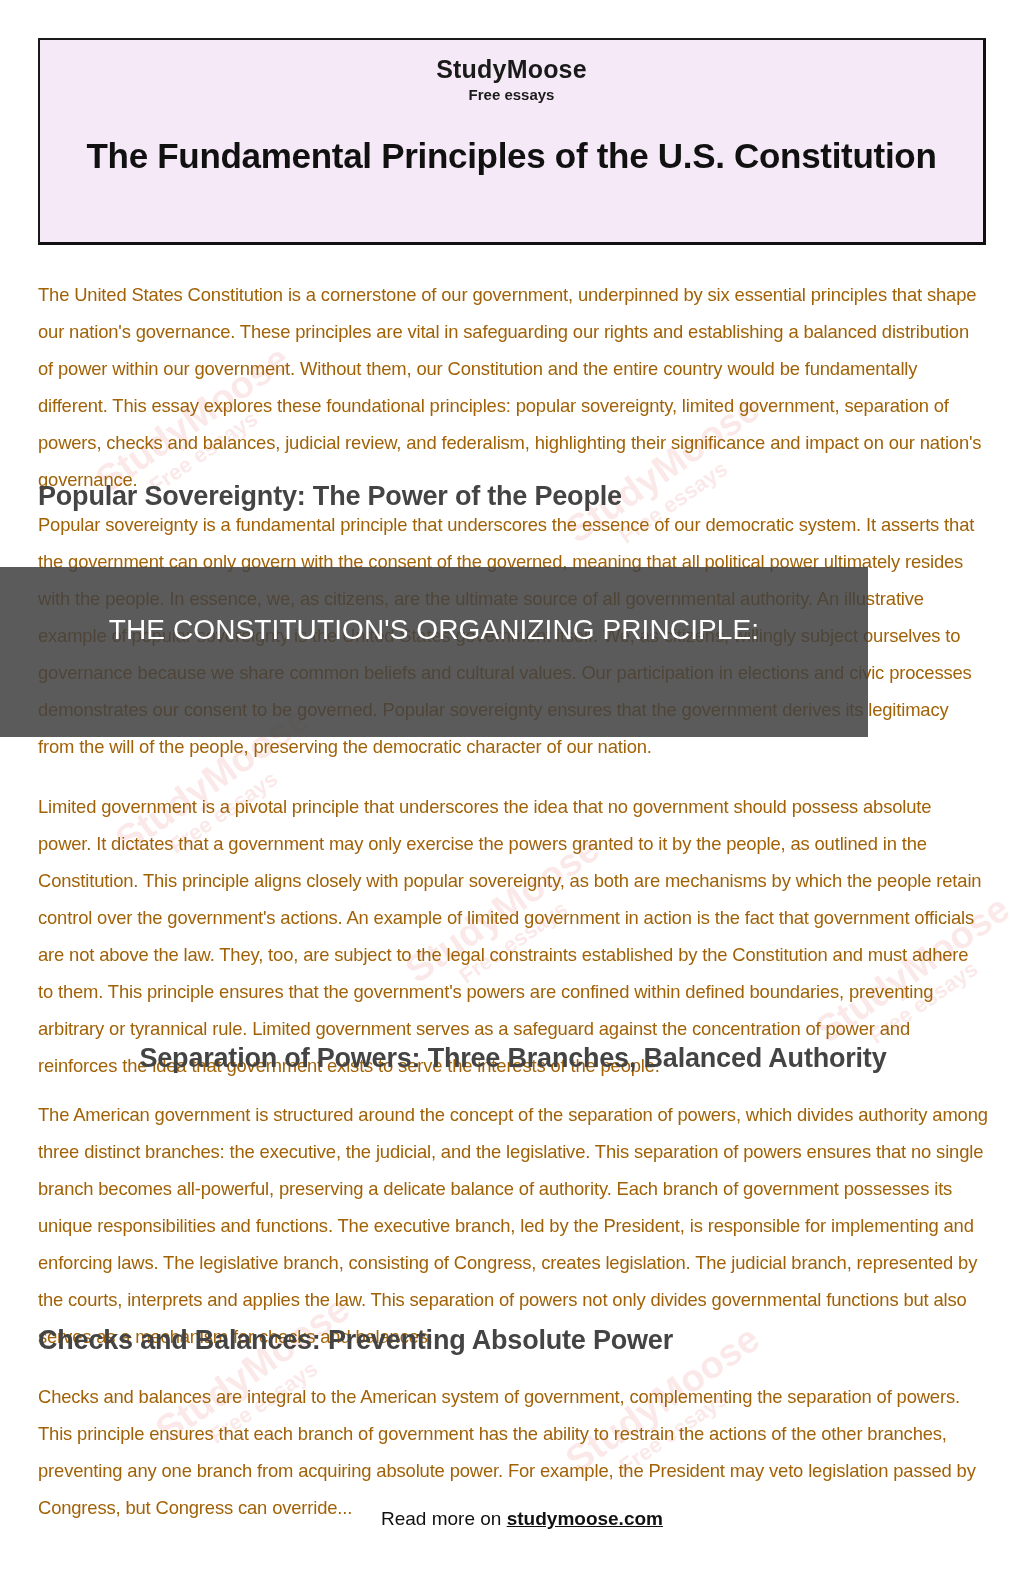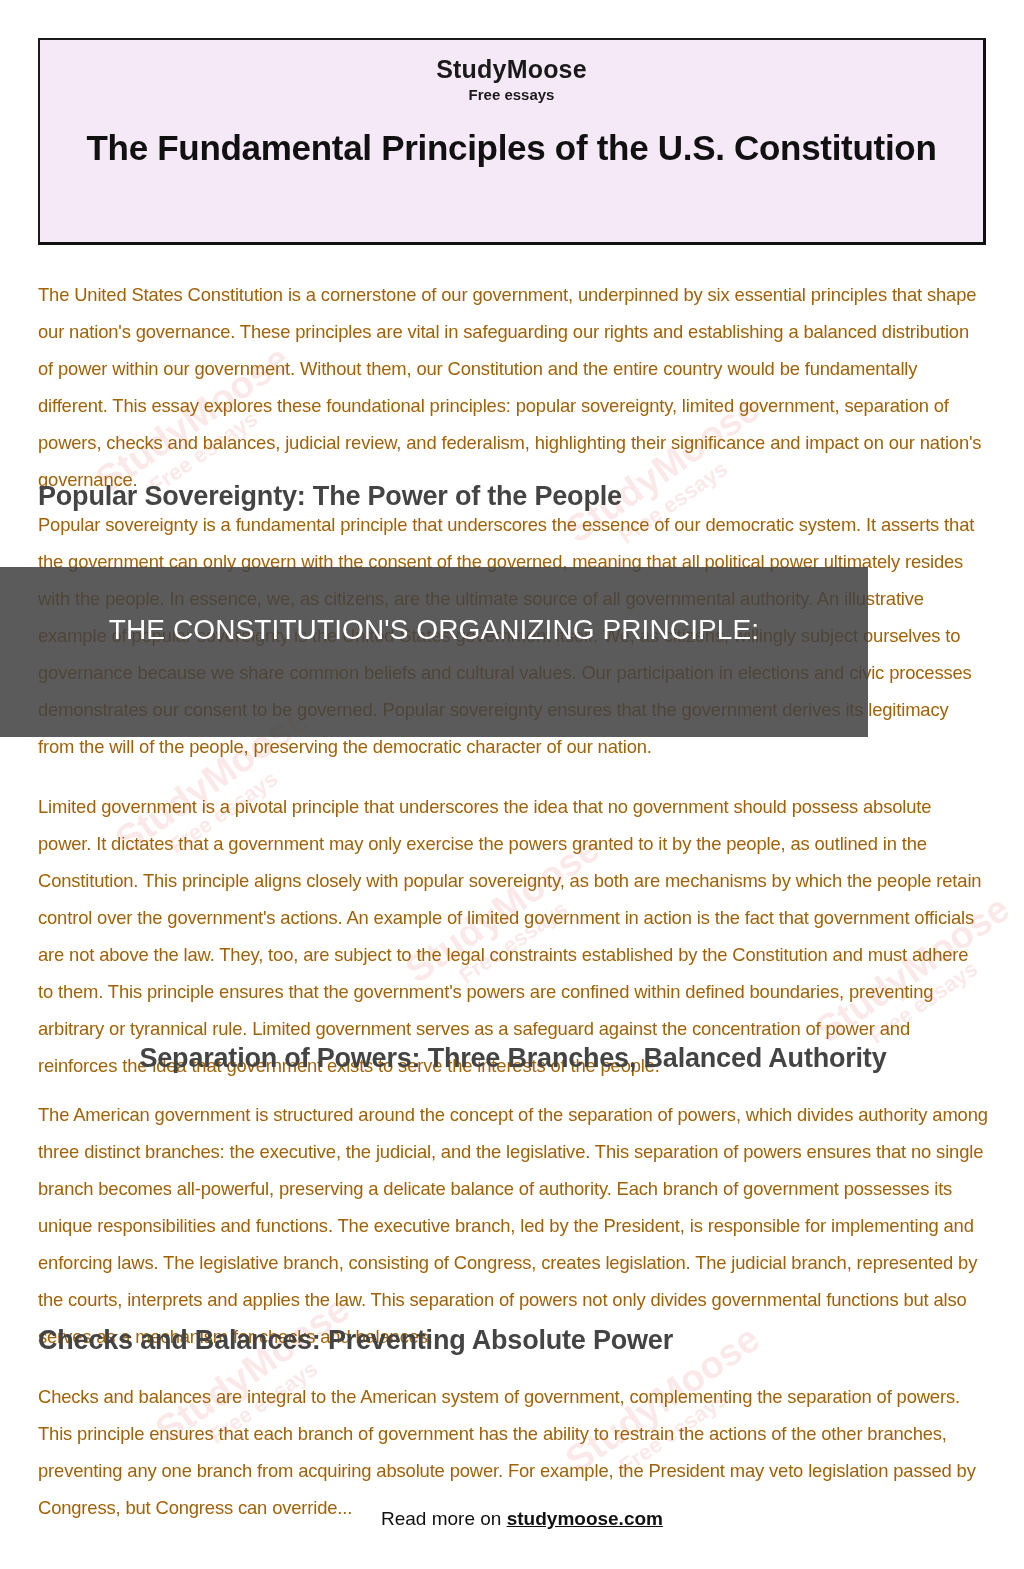--- a/index.html
+++ b/index.html
@@ -11,21 +11,21 @@
   
   .header-card {
     position: absolute; left: 38px; top: 38px; width: 948px; height: 207px;
     background: #f5e8f7;
     border-left: 2px solid #1a1a1a; border-top: 2px solid #1a1a1a;
     border-right: 3px solid #111111; border-bottom: 3px solid #111111;
     text-align: center;
   }
   .brand-name { position: absolute; left: 0; right: 0; top: 15px; font-size: 25px; font-weight: bold; color: #1a1a1a; letter-spacing: 0.2px; }
   .brand-tag { position: absolute; left: 0; right: 0; top: 46px; font-size: 15px; font-weight: bold; color: #1a1a1a; }
-  .doc-title { position: absolute; left: 0; right: 0; top: 88px; font-size: 35px; font-weight: bold; color: #111111; letter-spacing: -0.3px; }
+  .doc-title { position: absolute; left: 0; right: 0; top: 96px; font-size: 35px; font-weight: bold; color: #111111; letter-spacing: -0.3px; }
   .doc-meta { position: absolute; left: 0; right: 0; top: 161px; font-size: 19px; color: #333333; }
   .para { font-size: 18.4px; line-height: 37px; color: #a16207; letter-spacing: -0.15px; }
   .heading { font-size: 27px; font-weight: bold; color: #444444; line-height: 32px; letter-spacing: -0.2px; }
 
   .block { position: absolute; left: 38px; width: 950px; }
 
   
   .watermark {
     position: absolute; color: rgba(230, 120, 120, 0.16); font-weight: bold;
     transform: rotate(-35deg); transform-origin: left top; pointer-events: none;

